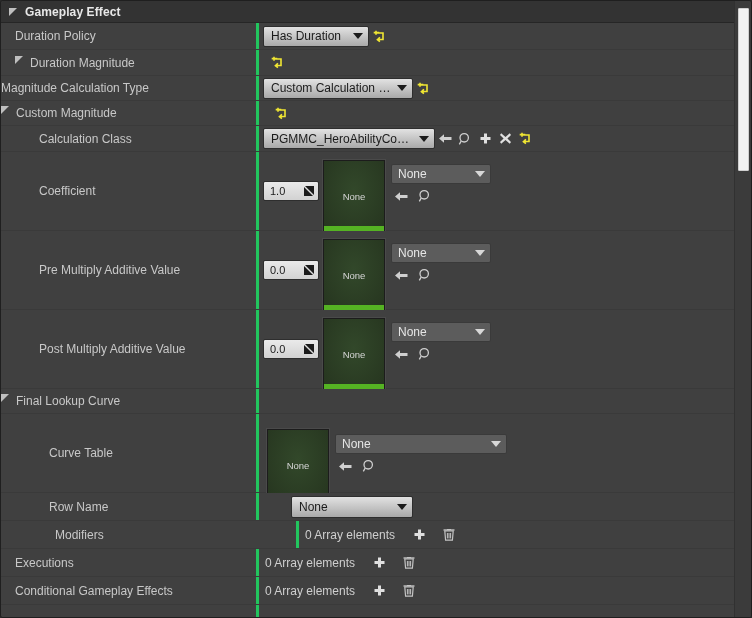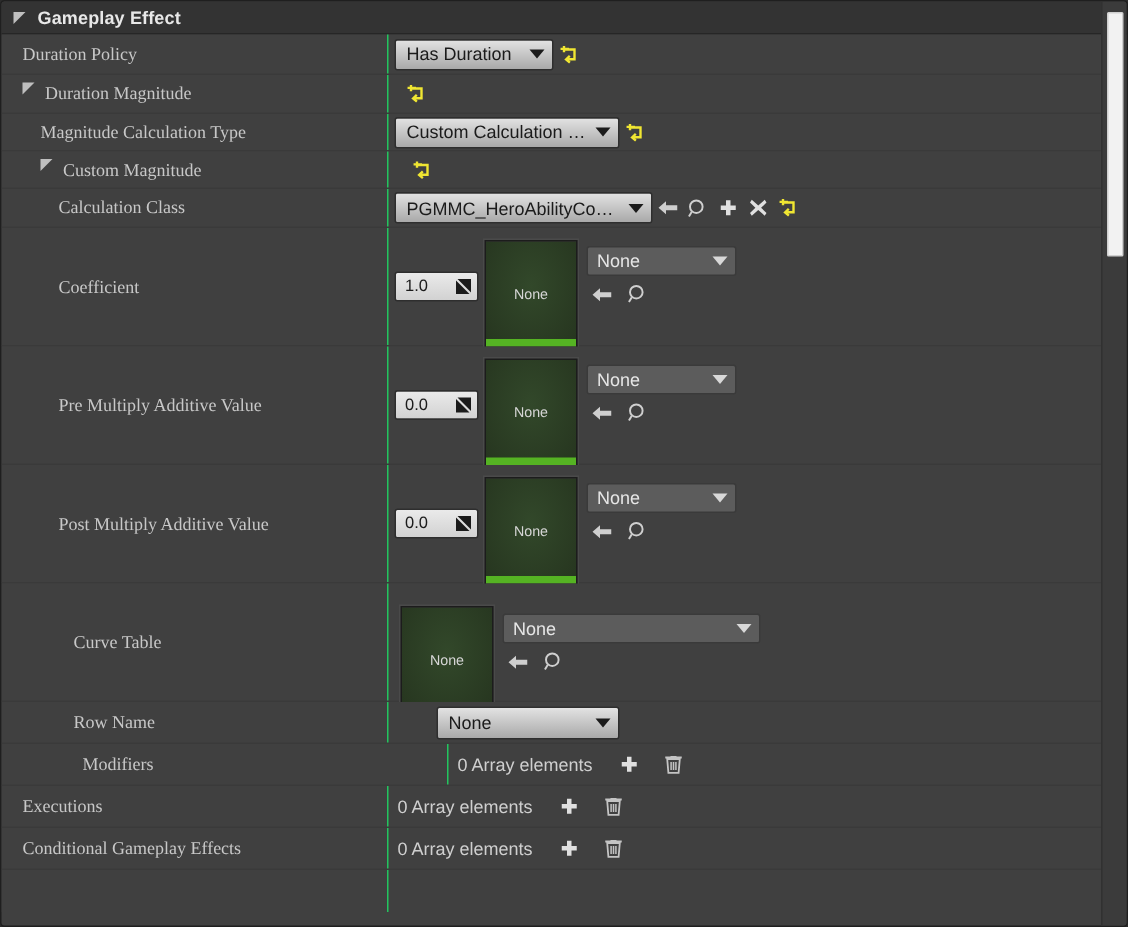--- a/index.html
+++ b/index.html
@@ -65,41 +65,40 @@
     border-bottom: 1px solid #3a3a3a;
   }
 
   .namecol {
     width: 258px;
     flex: 0 0 258px;
     height: 100%;
     display: flex;
     align-items: center;
     padding-right: 4px;
-    border-right: 1px solid #22c55e;
+    border-right: 3px solid #22c55e;
     align-self: stretch;
-    font-family: Liberation Serif, serif;
   }
   .valcol {
     flex: 1 1 auto;
     display: flex;
     align-items: center;
     padding-left: 4px;
     min-height: 100%;
     align-self: stretch;
   }
   .valcol.top { align-items: flex-start; padding-top: 6px; }
 
   .label {
     color: #c8c8c8;
     font-size: 12px;
     white-space: nowrap;
   }
   .i0 { padding-left: 14px; }
-  .i1 { padding-left: 26px; }
+  .i1 { }
   .i2 { padding-left: 38px; }
   .i3 { padding-left: 48px; }
 
   .nm-twisty { display: flex; align-items: flex-start; gap: 6px; }
 
   
   .combo {
     height: 21px;
     background: linear-gradient(#e2e2e2, #a9a9a9);
     border: 1px solid #2e2e2e;
@@ -466,20 +465,29 @@
               <svg width="14" height="14" viewBox="0 0 14 14">
                 <circle cx="6.2" cy="5.8" r="4.2" stroke="#cfcfcf" stroke-width="1.3" fill="none"></circle>
                 <path d="M3.2 9.2 L1.3 12.4" stroke="#cfcfcf" stroke-width="1.3" fill="none"></path>
               </svg>
             </span>
           </div>
         </div>
       </div>
     </div>
 
+    <div class="row" style="height:25px;">
+      <div class="namecol">
+        <span class="nm-twisty i1">
+          <span class="twisty"></span>
+          <span class="label">Final Lookup Curve</span>
+        </span>
+      </div>
+      <div class="valcol"></div>
+    </div>
 
     <div class="row" style="height:79px;">
       <div class="namecol">
         <span class="label i3">Curve Table</span>
       </div>
       <div class="valcol top">
         <div class="thumb" style="margin-left:4px; margin-top:9px;">
           <span class="tlabel">None</span>
         </div>
         <div class="picker-stack" style="margin-left:6px; margin-top:14px;">

